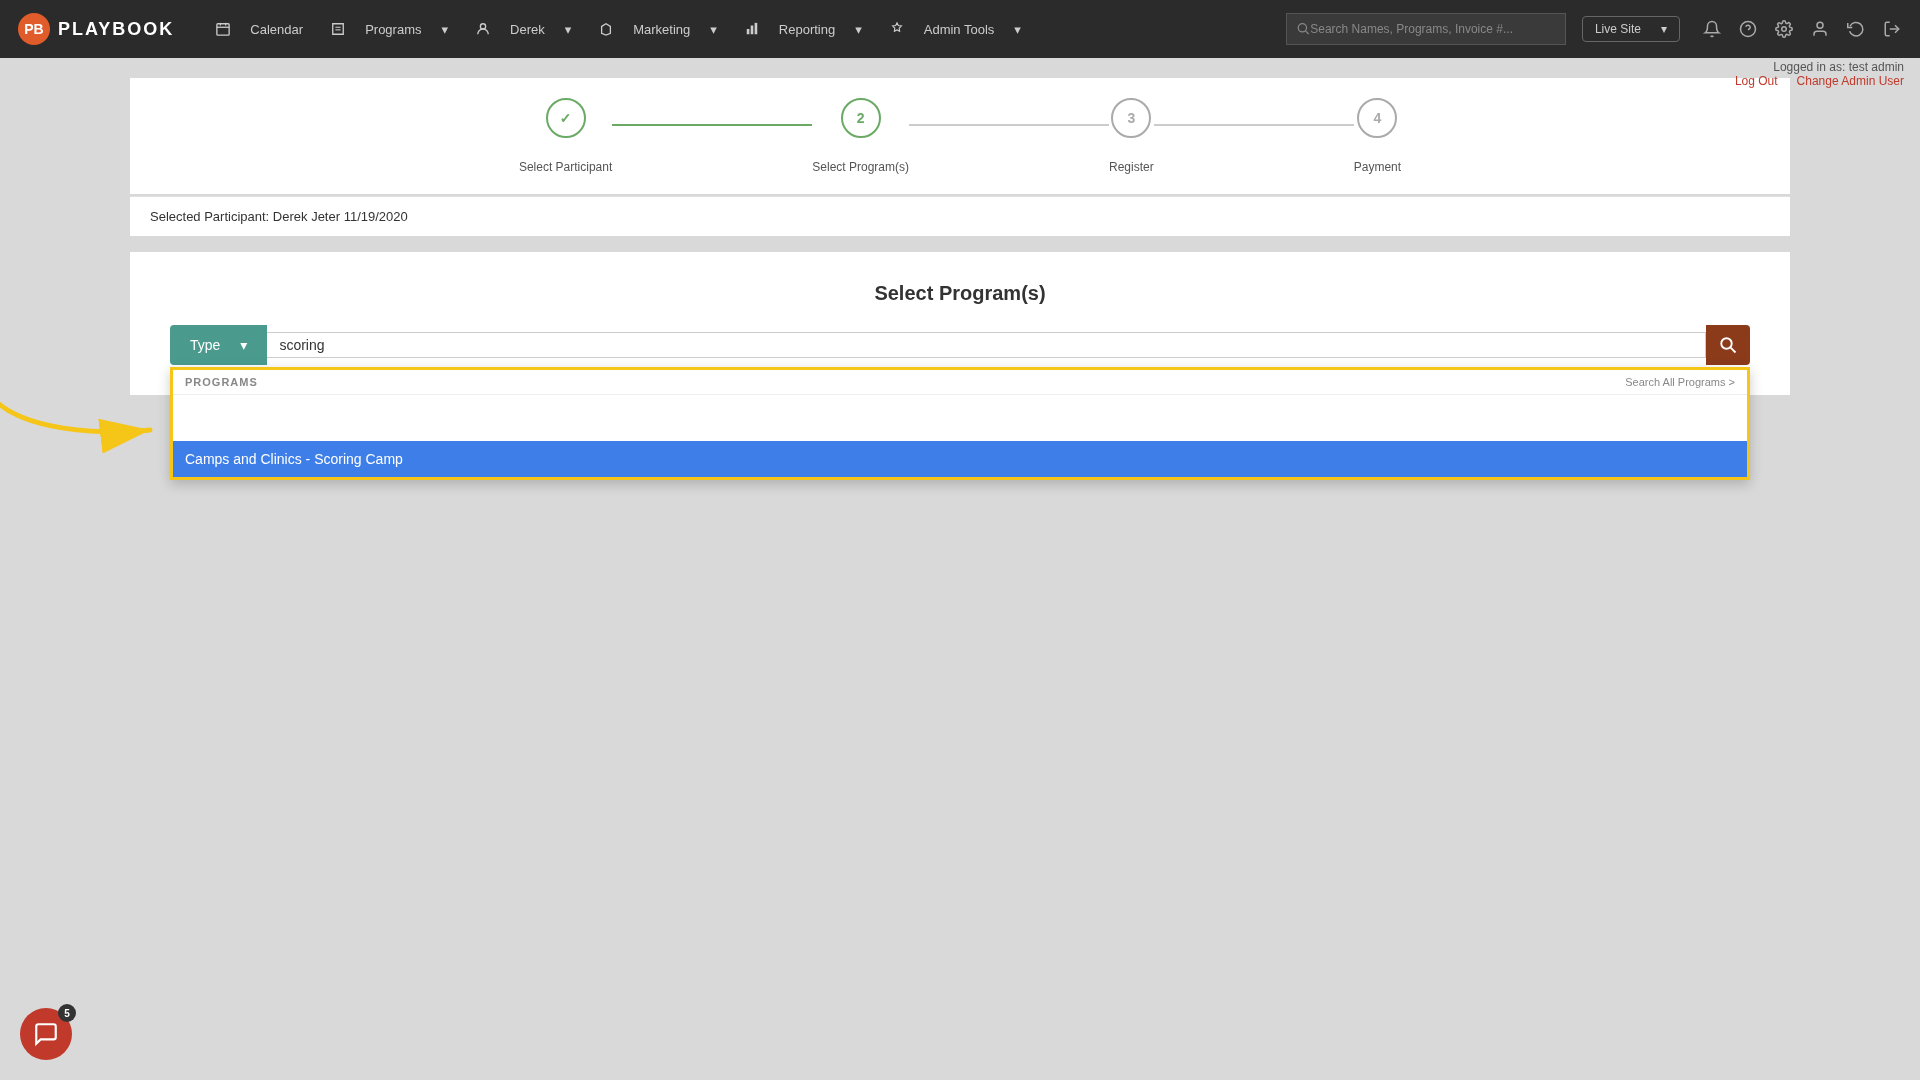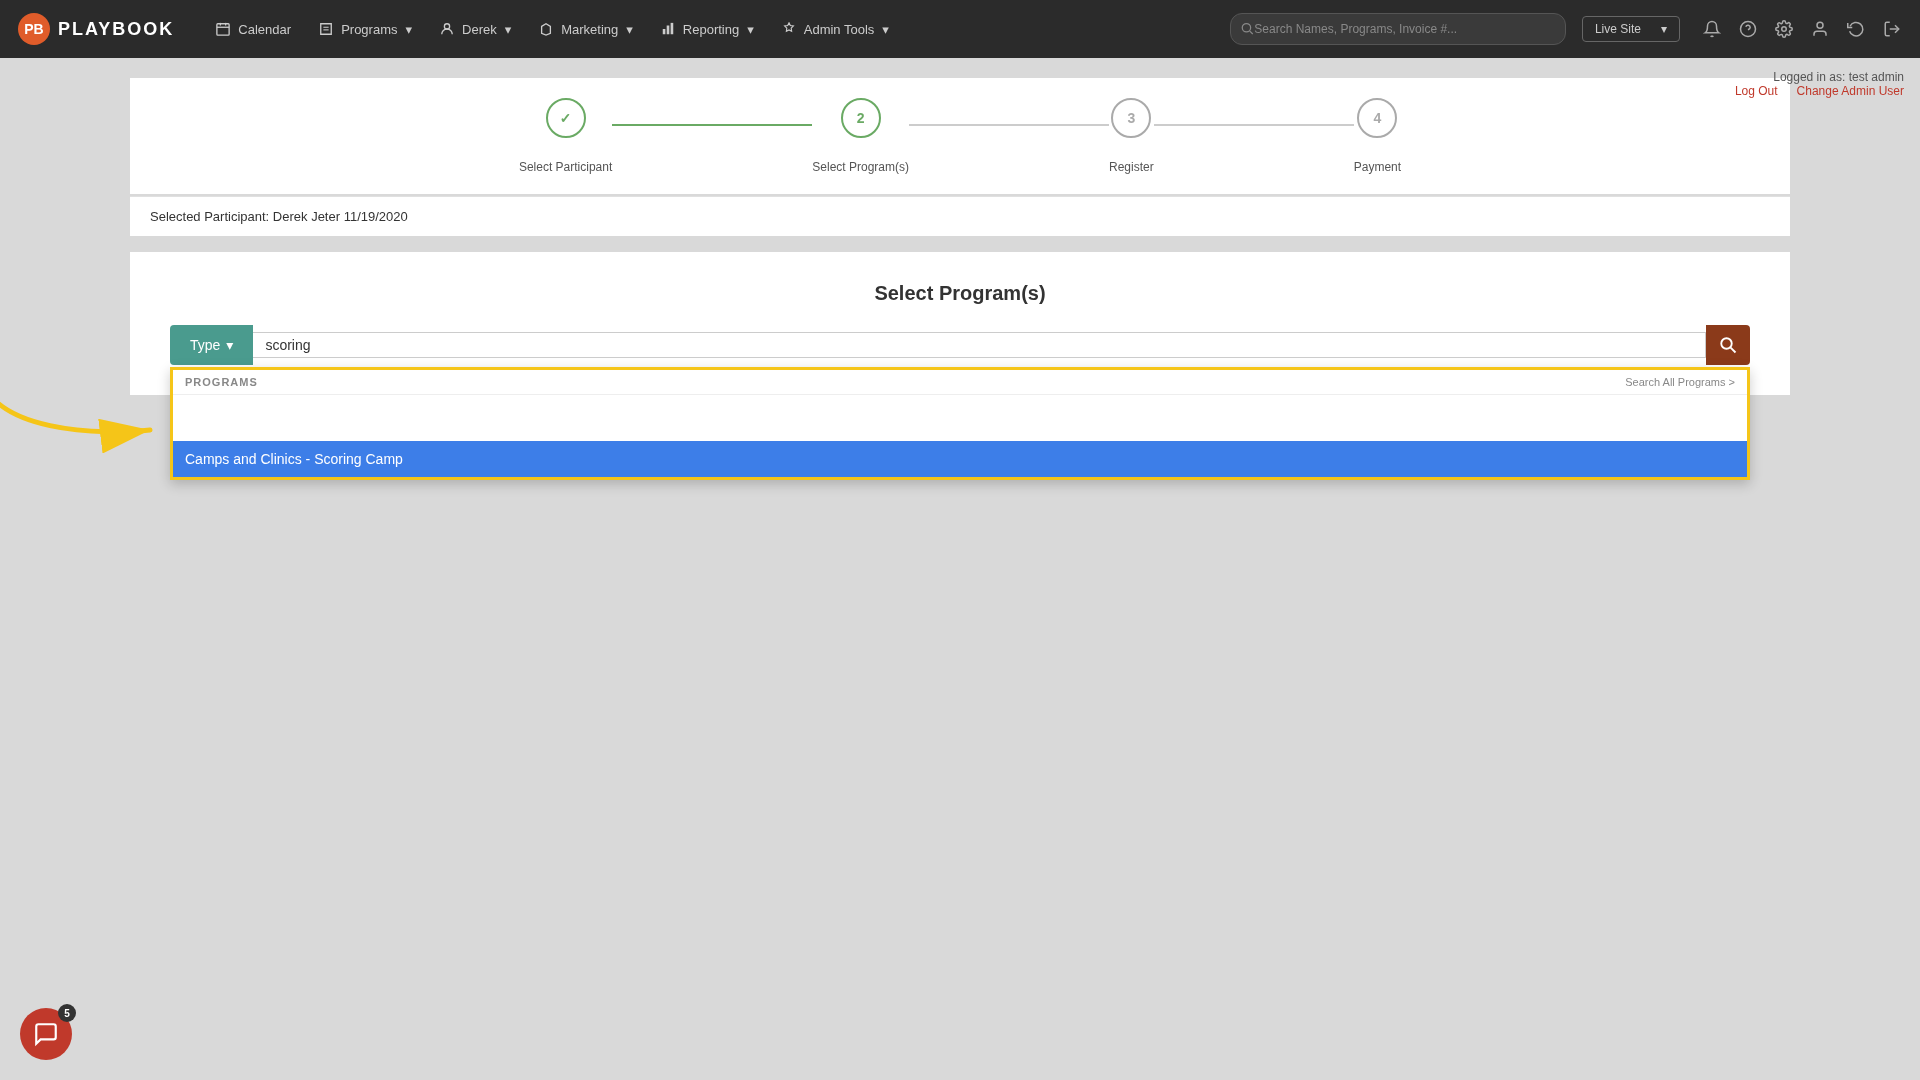--- a/index.html
+++ b/index.html
@@ -32,33 +32,33 @@
       font-weight: 700;
       letter-spacing: 2px;
     }
     .nav-item {
       color: #ccc;
       font-size: 13px;
       padding: 6px 10px;
       cursor: pointer;
       display: flex;
       align-items: center;
-      gap: 8px;
+      gap: 20px;
       white-space: nowrap;
     }
     .nav-item svg { width: 14px; height: 14px; fill: currentColor; }
     .nav-spacer { flex: 1; }
     .search-bar {
       background: #3a3a3a;
       border: 1px solid #555;
-      border-radius: 12px;
+      border-radius: 0;
       display: flex;
       align-items: center;
       padding: 0 10px;
-      width: 336px;
+      width: 280px;
       height: 32px;
       justify-content: flex-end;
     }
     .search-bar input {
       background: transparent;
       border: none;
       color: #aaa;
       font-size: 12px;
       outline: none;
       width: 100%;
@@ -91,21 +91,21 @@
       align-items: center;
       justify-content: center;
       width: 24px;
       height: 24px;
       position: relative;
     }
 
     
     .user-info {
       position: absolute;
-      top: 70px;
+      top: 60px;
       right: 16px;
       text-align: right;
       font-size: 12px;
       color: #555;
       z-index: 50;
     }
     .user-info a {
       color: #c0392b;
       text-decoration: none;
       font-size: 12px;
@@ -210,21 +210,21 @@
     .type-btn {
       background: #4a9b8e;
       color: white;
       border: none;
       padding: 0 20px;
       height: 40px;
       font-size: 14px;
       cursor: pointer;
       display: flex;
       align-items: center;
-      gap: 6px;
+      gap: 20px;
       border-radius: 4px 0 0 4px;
       white-space: nowrap;
       text-align: right;
     }
     .program-search-input {
       flex: 1;
       height: 26px;
       border: 1px solid #ccc;
       border-left: none;
       padding: 0 12px;

